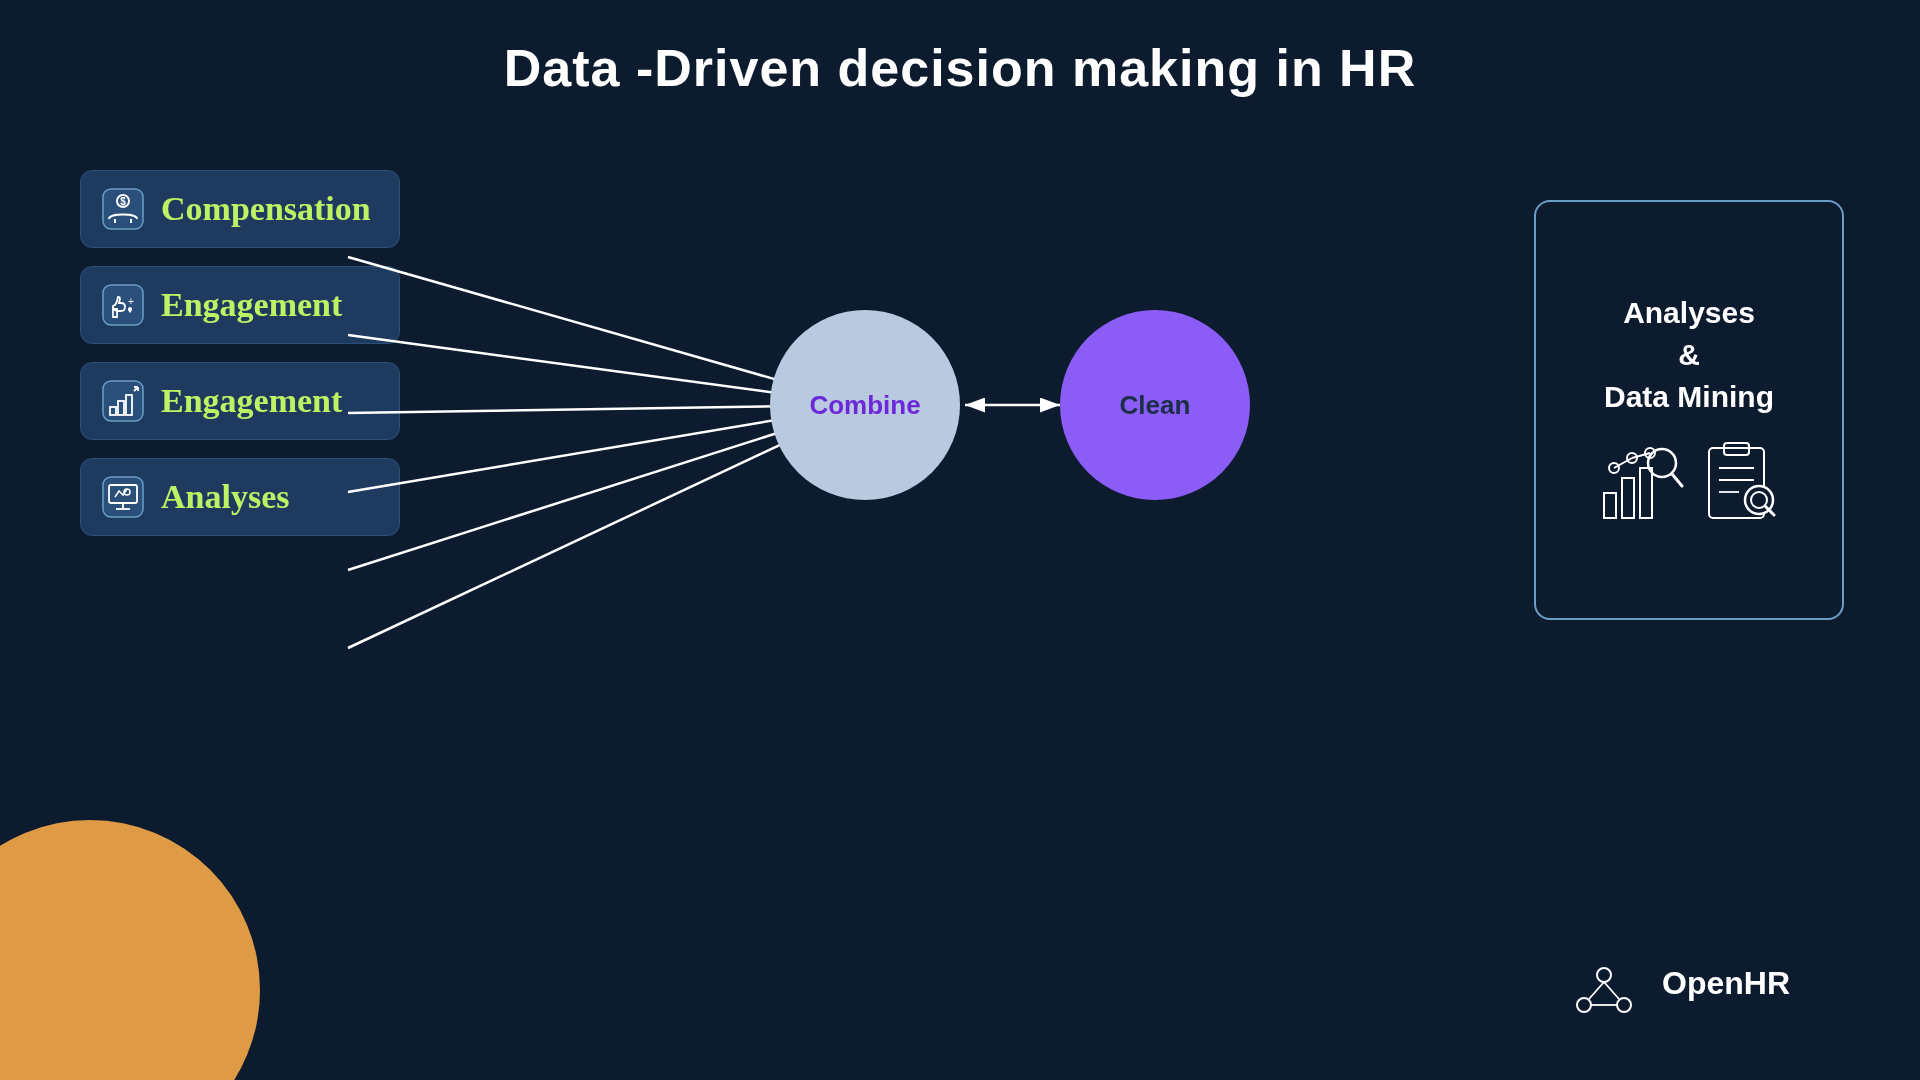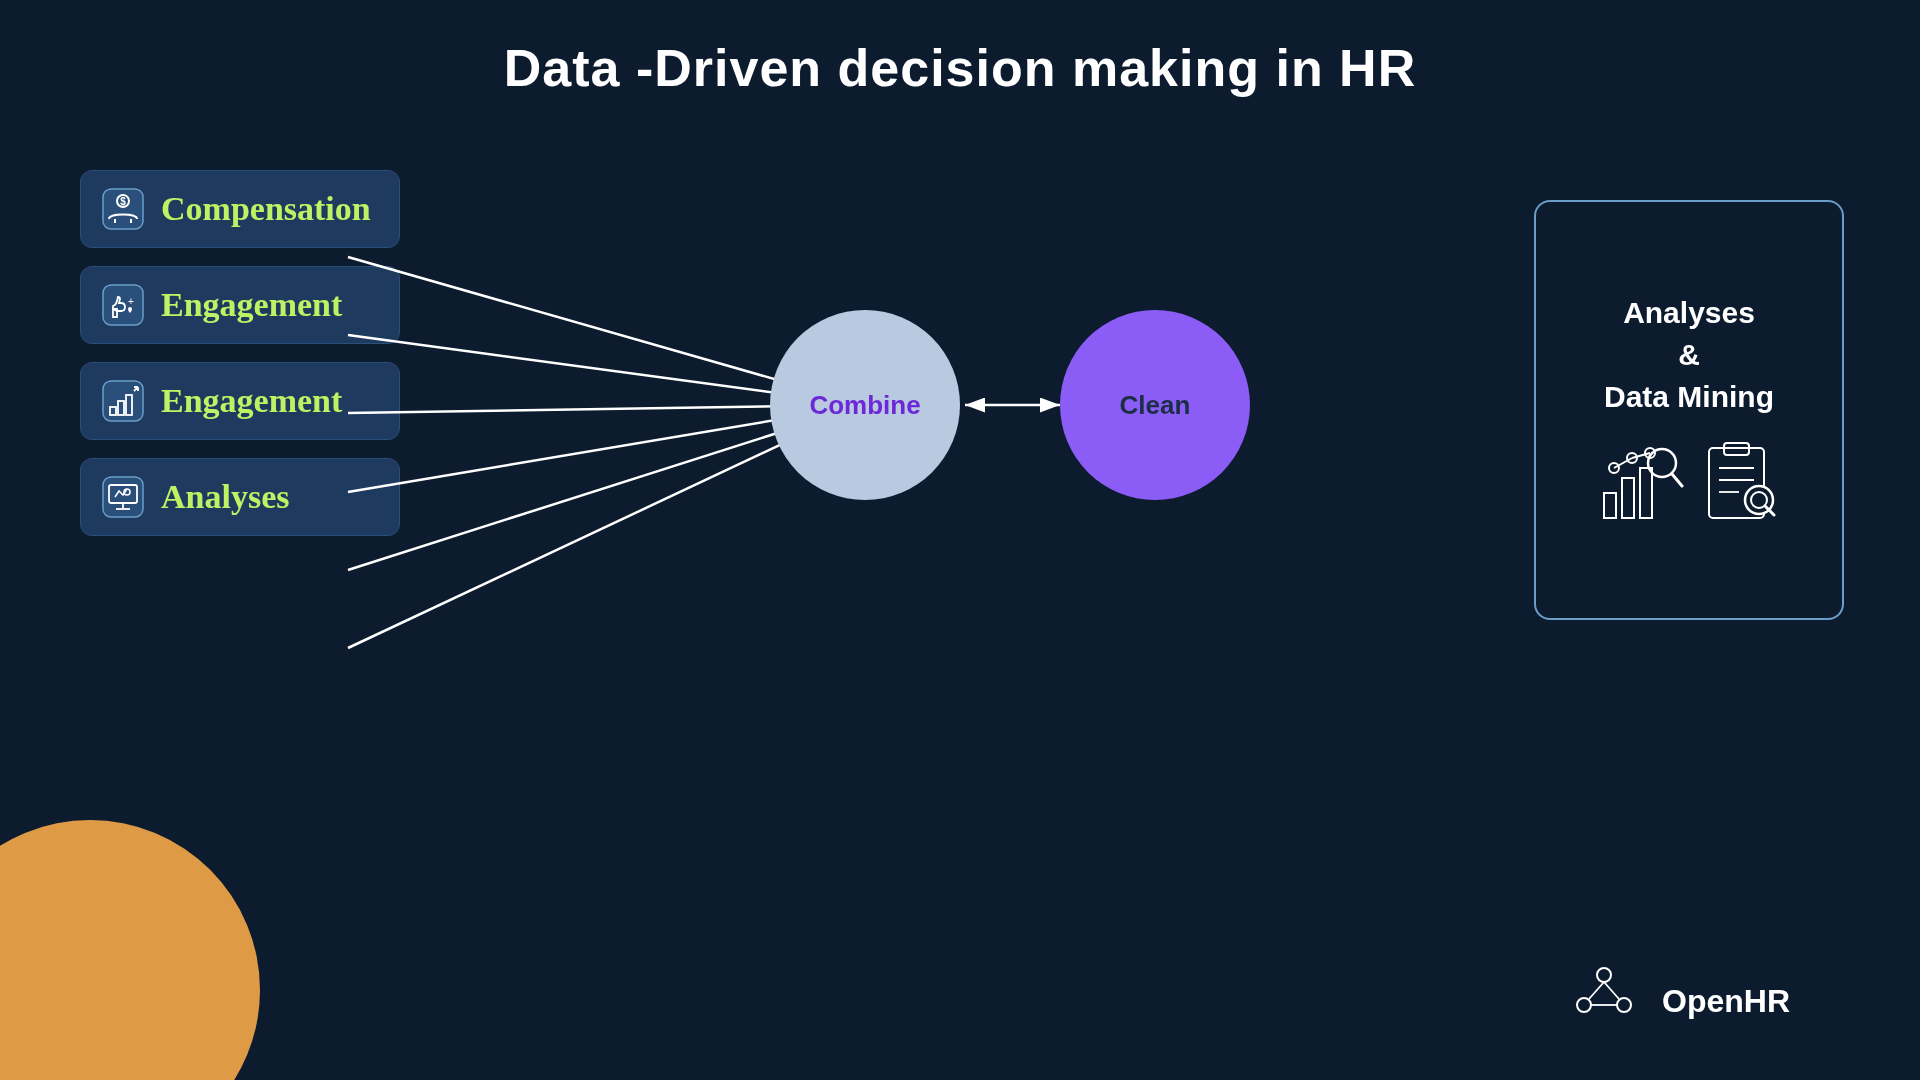--- a/index.html
+++ b/index.html
@@ -137,21 +137,21 @@
       gap: 20px;
       align-items: center;
     }
 
     
     .openhr-logo {
       position: absolute;
       bottom: 60px;
       right: 130px;
       display: flex;
-      align-items: flex-end;
+      align-items: flex-start;
       gap: 28px;
     }
 
     .openhr-logo .logo-text {
       color: #ffffff;
       font-size: 32px;
       font-weight: 700;
     }
 
     

